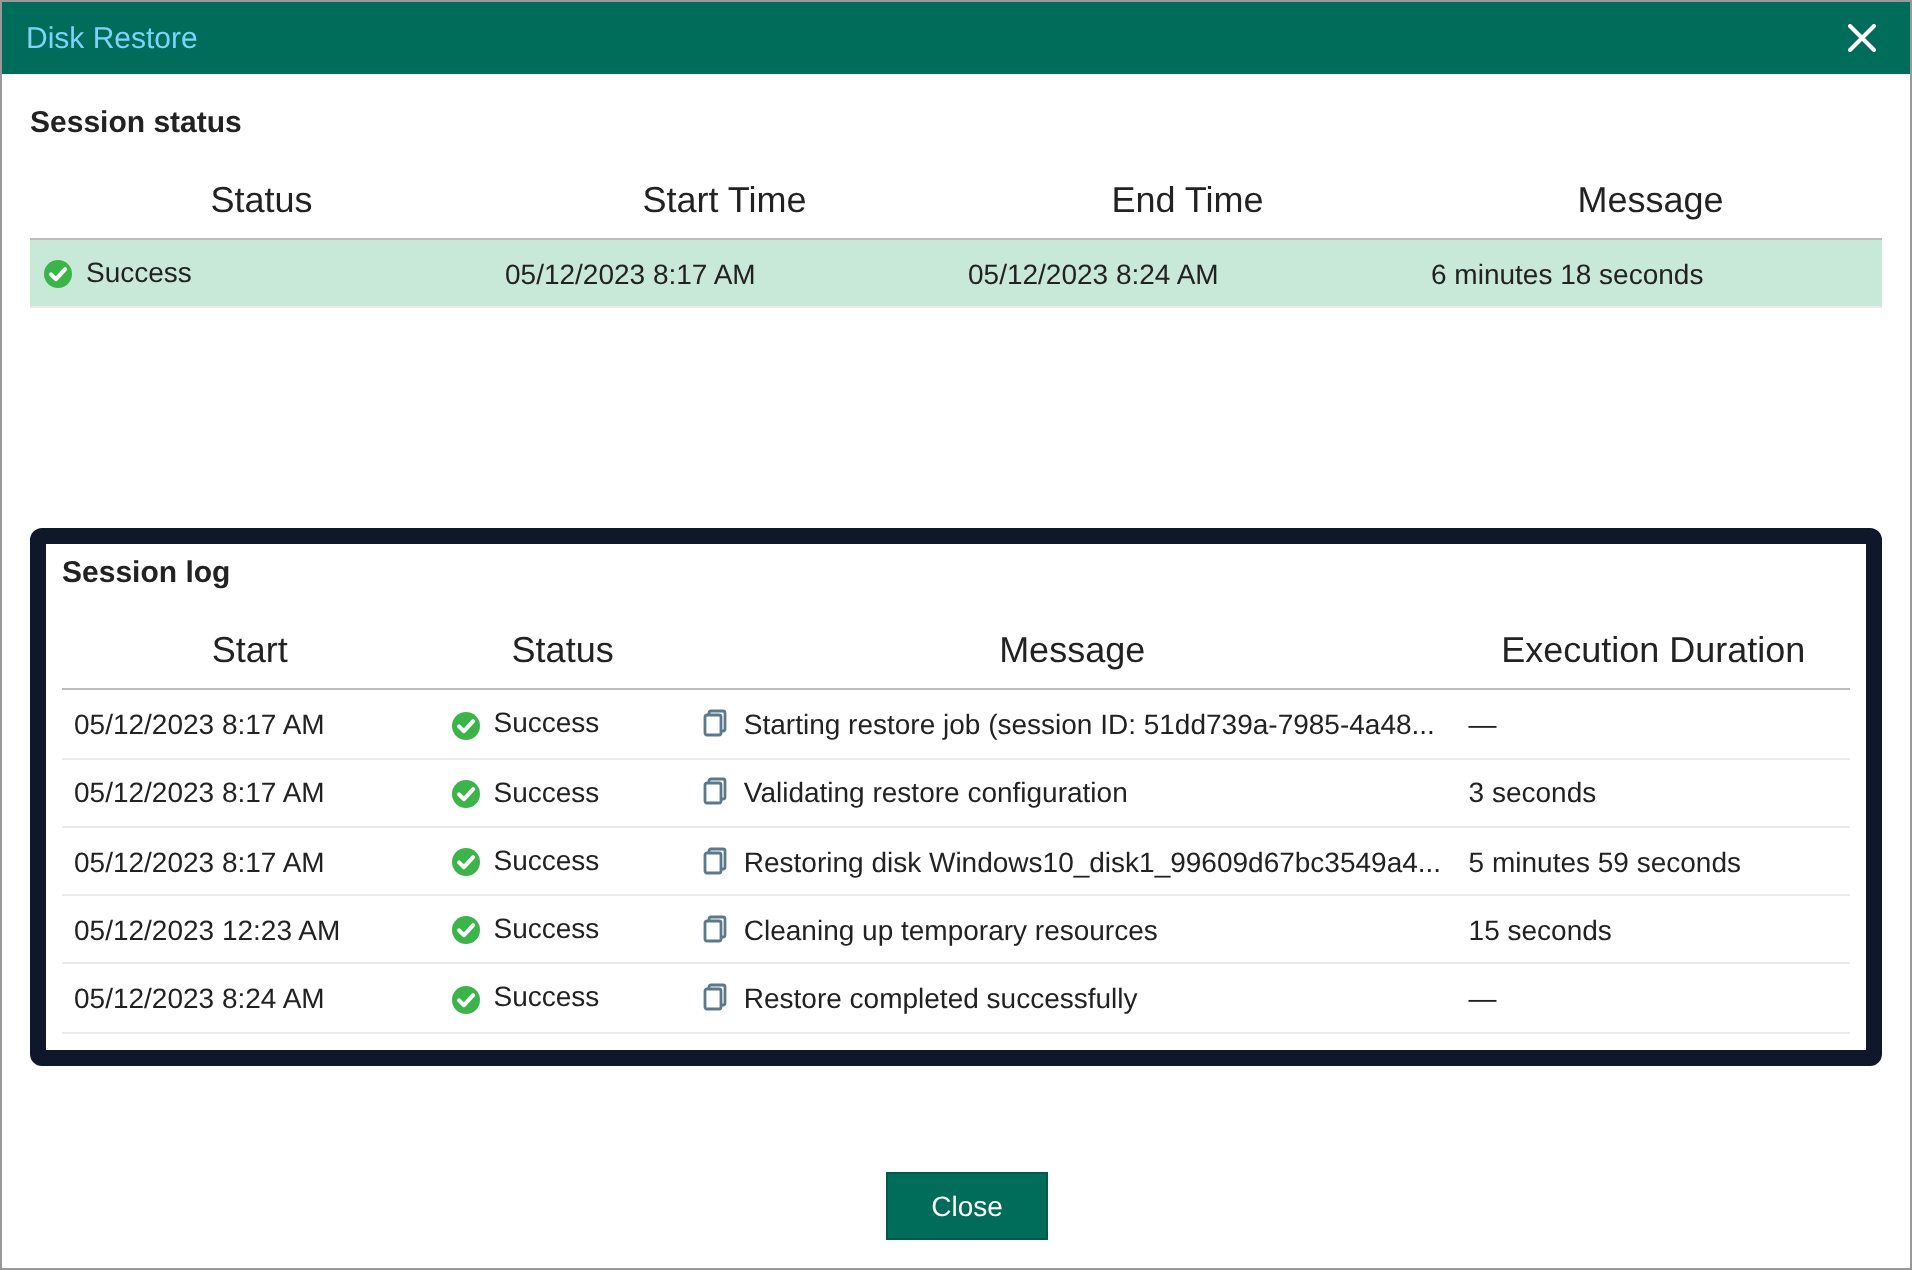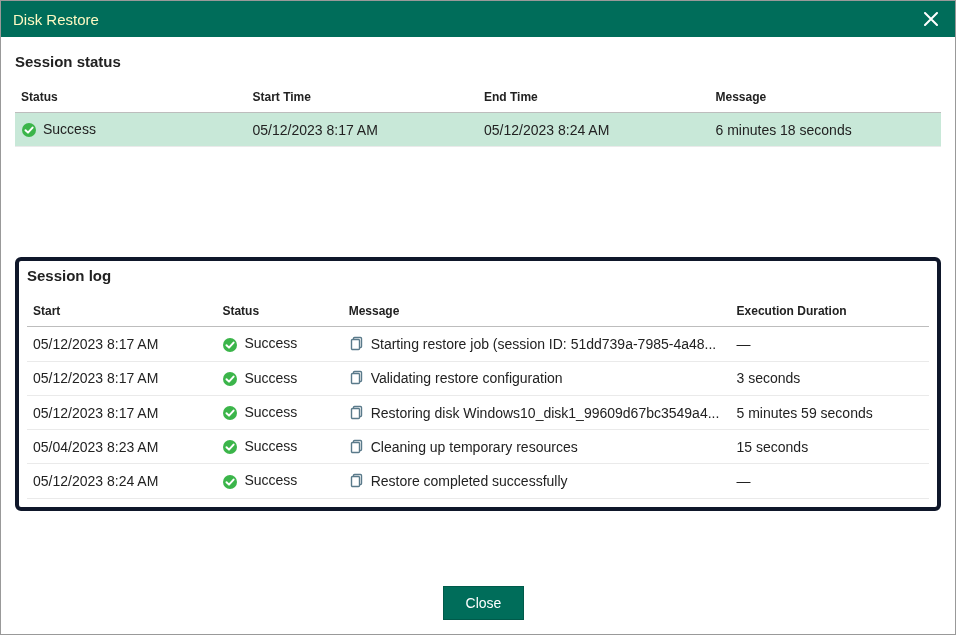--- a/index.html
+++ b/index.html
@@ -7,21 +7,21 @@
   .window {
     width: 956px;
     height: 635px;
     border: 1px solid #999;
     display: flex;
     flex-direction: column;
     background: #fff;
   }
   .titlebar {
     background: #006d5a;
-    color: #fef9c3;
+    color: #7dd3fc;
     height: 36px;
     display: flex;
     align-items: center;
     padding: 0 12px;
     flex-shrink: 0;
   }
   .titlebar .title { flex: 1; font-size: 15px; }
   .titlebar .close-btn {
     width: 24px; height: 24px; display: flex; align-items: center; justify-content: center;
     cursor: pointer; font-size: 20px; line-height: 1; user-select: none;
@@ -37,23 +37,23 @@
     font-weight: bold;
     font-size: 15px;
     margin: 4px 0 12px 0;
   }
   table.grid {
     width: 100%;
     border-collapse: collapse;
     table-layout: fixed;
   }
   table.grid th {
-    text-align: left;
-    font-weight: bold;
-    font-size: 12px;
+    text-align: center;
+    font-weight: normal;
+    font-size: 18px;
     padding: 8px 6px;
     border-bottom: 1px solid #bdbdbd;
   }
   table.grid td {
     padding: 8px 6px;
     font-size: 14px;
     border-bottom: 1px solid #eaeaea;
     white-space: nowrap;
     overflow: hidden;
     text-overflow: ellipsis;
@@ -72,21 +72,21 @@
   }
   .icon-copy {
     display: inline-block;
     width: 16px; height: 16px;
     vertical-align: middle;
     margin-right: 6px;
     position: relative;
     top: -1px;
   }
   .session-log-wrapper {
-    border: 4px solid #0f172a;
+    border: 8px solid #0f172a;
     border-radius: 6px;
     padding: 6px 8px 8px 8px;
     margin-top: 110px;
   }
   .footer {
     flex-shrink: 0;
     display: flex;
     justify-content: center;
     padding: 10px 3px 14px 14px;
   }
@@ -218,21 +218,21 @@
                 <div class="msg-cell">
                   <span class="icon-copy"><svg width="16" height="16">
                       <use href="#sym-copy"></use>
                     </svg></span>
                   <span class="msg-text">Restoring disk Windows10_disk1_99609d67bc3549a4...</span>
                 </div>
               </td>
               <td>5 minutes 59 seconds</td>
             </tr>
             <tr>
-              <td>05/04/2023 8:23 AM</td>
+              <td>05/12/2023 12:23 AM</td>
               <td><span class="icon-success"><svg width="16" height="16">
                     <use href="#sym-success"></use>
                   </svg></span><span>Success</span></td>
               <td>
                 <div class="msg-cell">
                   <span class="icon-copy"><svg width="16" height="16">
                       <use href="#sym-copy"></use>
                     </svg></span>
                   <span class="msg-text">Cleaning up temporary resources</span>
                 </div>

